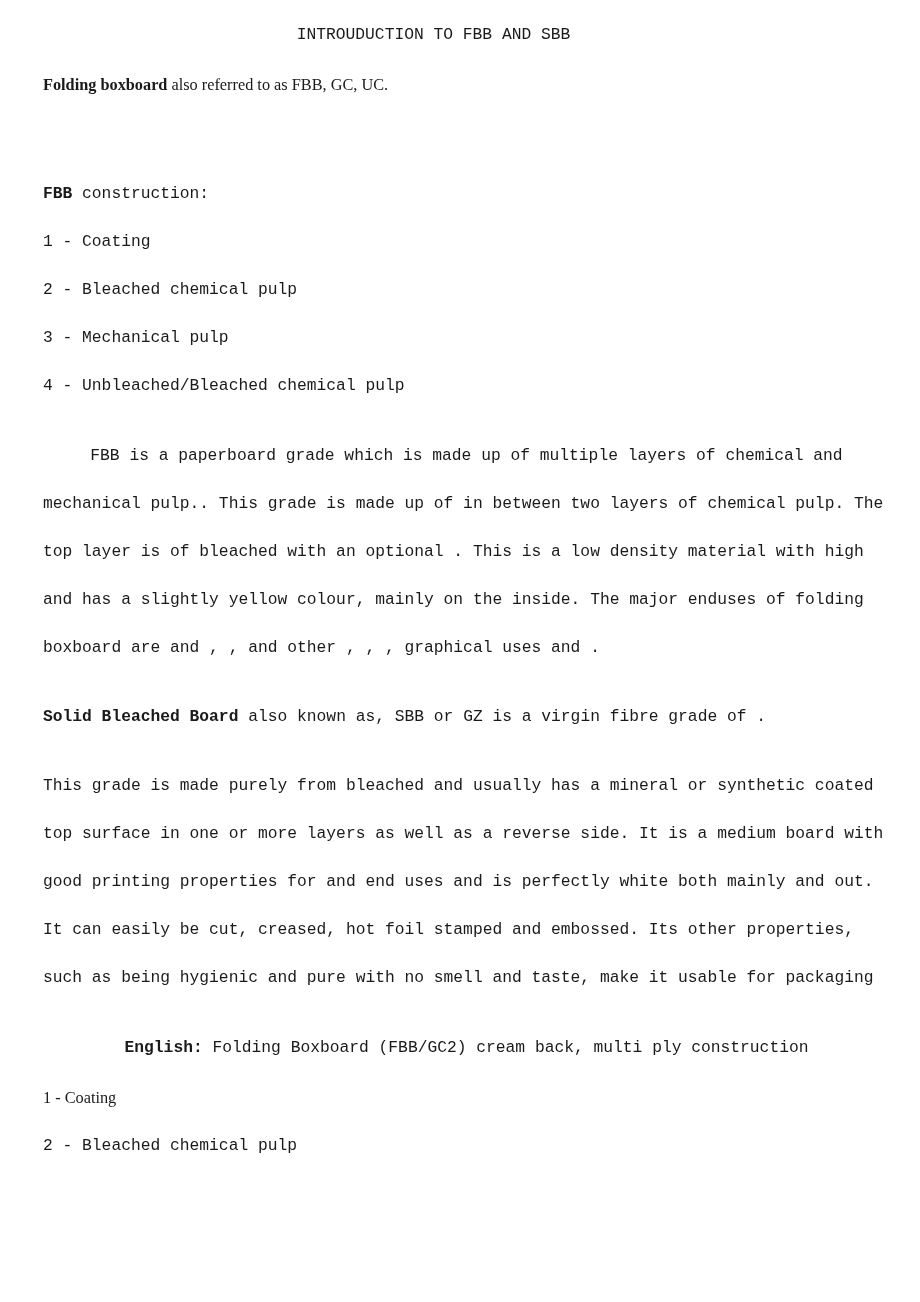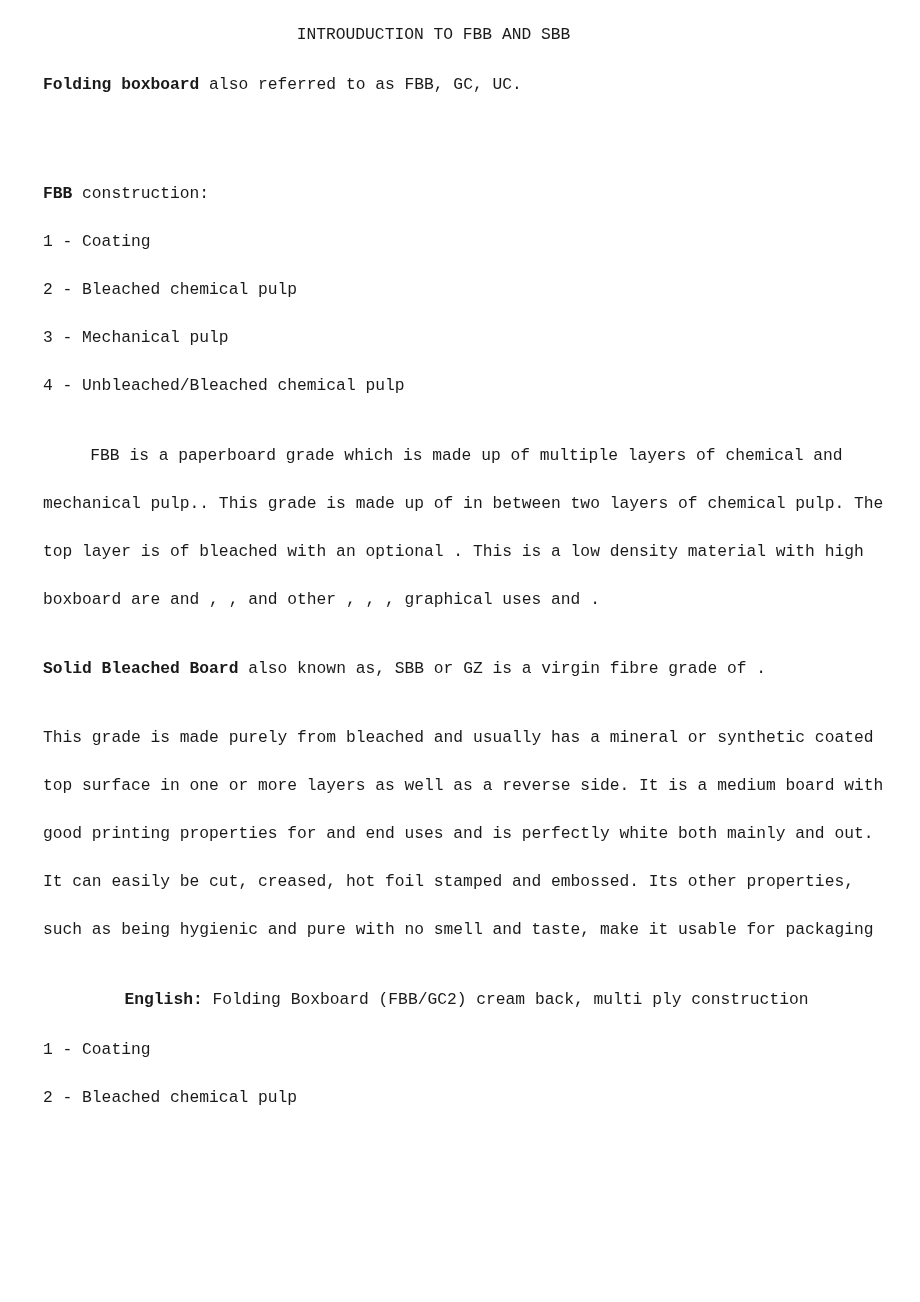--- a/index.html
+++ b/index.html
@@ -20,21 +20,21 @@
     line-height: 48px;
     white-space: pre;
   }
   .doc-title {
     text-align: center;
     padding-right: 66px;
   }
   .b { font-weight: bold; }
   .mt-para   { margin-top: 21px; }
   .mt-para2  { margin-top: 22px; text-align: center; }
-  .mt-small  { margin-top: 2px; }
+  .mt-small  { margin-top: 2px; font-family: Liberation Serif, serif; }
   .mt-gap    { margin-top: 61px; }
 </style>
 </head>
 <body>
 
 <div class="page">
 
   <div class="line doc-title">INTROUDUCTION TO FBB AND SBB</div>
 
   <div class="line mt-small"><span class="b">Folding boxboard</span><span> also referred to as FBB, GC, UC.</span></div>
@@ -42,20 +42,21 @@
   <div class="line mt-gap"><span class="b">FBB</span><span> construction:</span></div>
 
   <div class="line">1 - Coating</div>
   <div class="line">2 - Bleached chemical pulp</div>
   <div class="line">3 - Mechanical pulp</div>
   <div class="line">4 - Unbleached/Bleached chemical pulp</div>
 
   <div class="line mt-para2">FBB is a paperboard grade which is made up of multiple layers of chemical and</div>
   <div class="line">mechanical pulp.. This grade is made up of in between two layers of chemical pulp. The</div>
   <div class="line">top layer is of bleached with an optional . This is a low density material with high</div>
+  <div class="line">and has a slightly yellow colour, mainly on the inside. The major enduses of folding</div>
   <div class="line">boxboard are and , , and other , , , graphical uses and .</div>
 
   <div class="line mt-para"><span class="b">Solid Bleached Board</span><span> also known as, SBB or GZ is a virgin fibre grade of .</span></div>
 
   <div class="line mt-para">This grade is made purely from bleached and usually has a mineral or synthetic coated</div>
   <div class="line">top surface in one or more layers as well as a reverse side. It is a medium board with</div>
   <div class="line">good printing properties for and end uses and is perfectly white both mainly and out.</div>
   <div class="line">It can easily be cut, creased, hot foil stamped and embossed. Its other properties,</div>
   <div class="line">such as being hygienic and pure with no smell and taste, make it usable for packaging</div>
 

